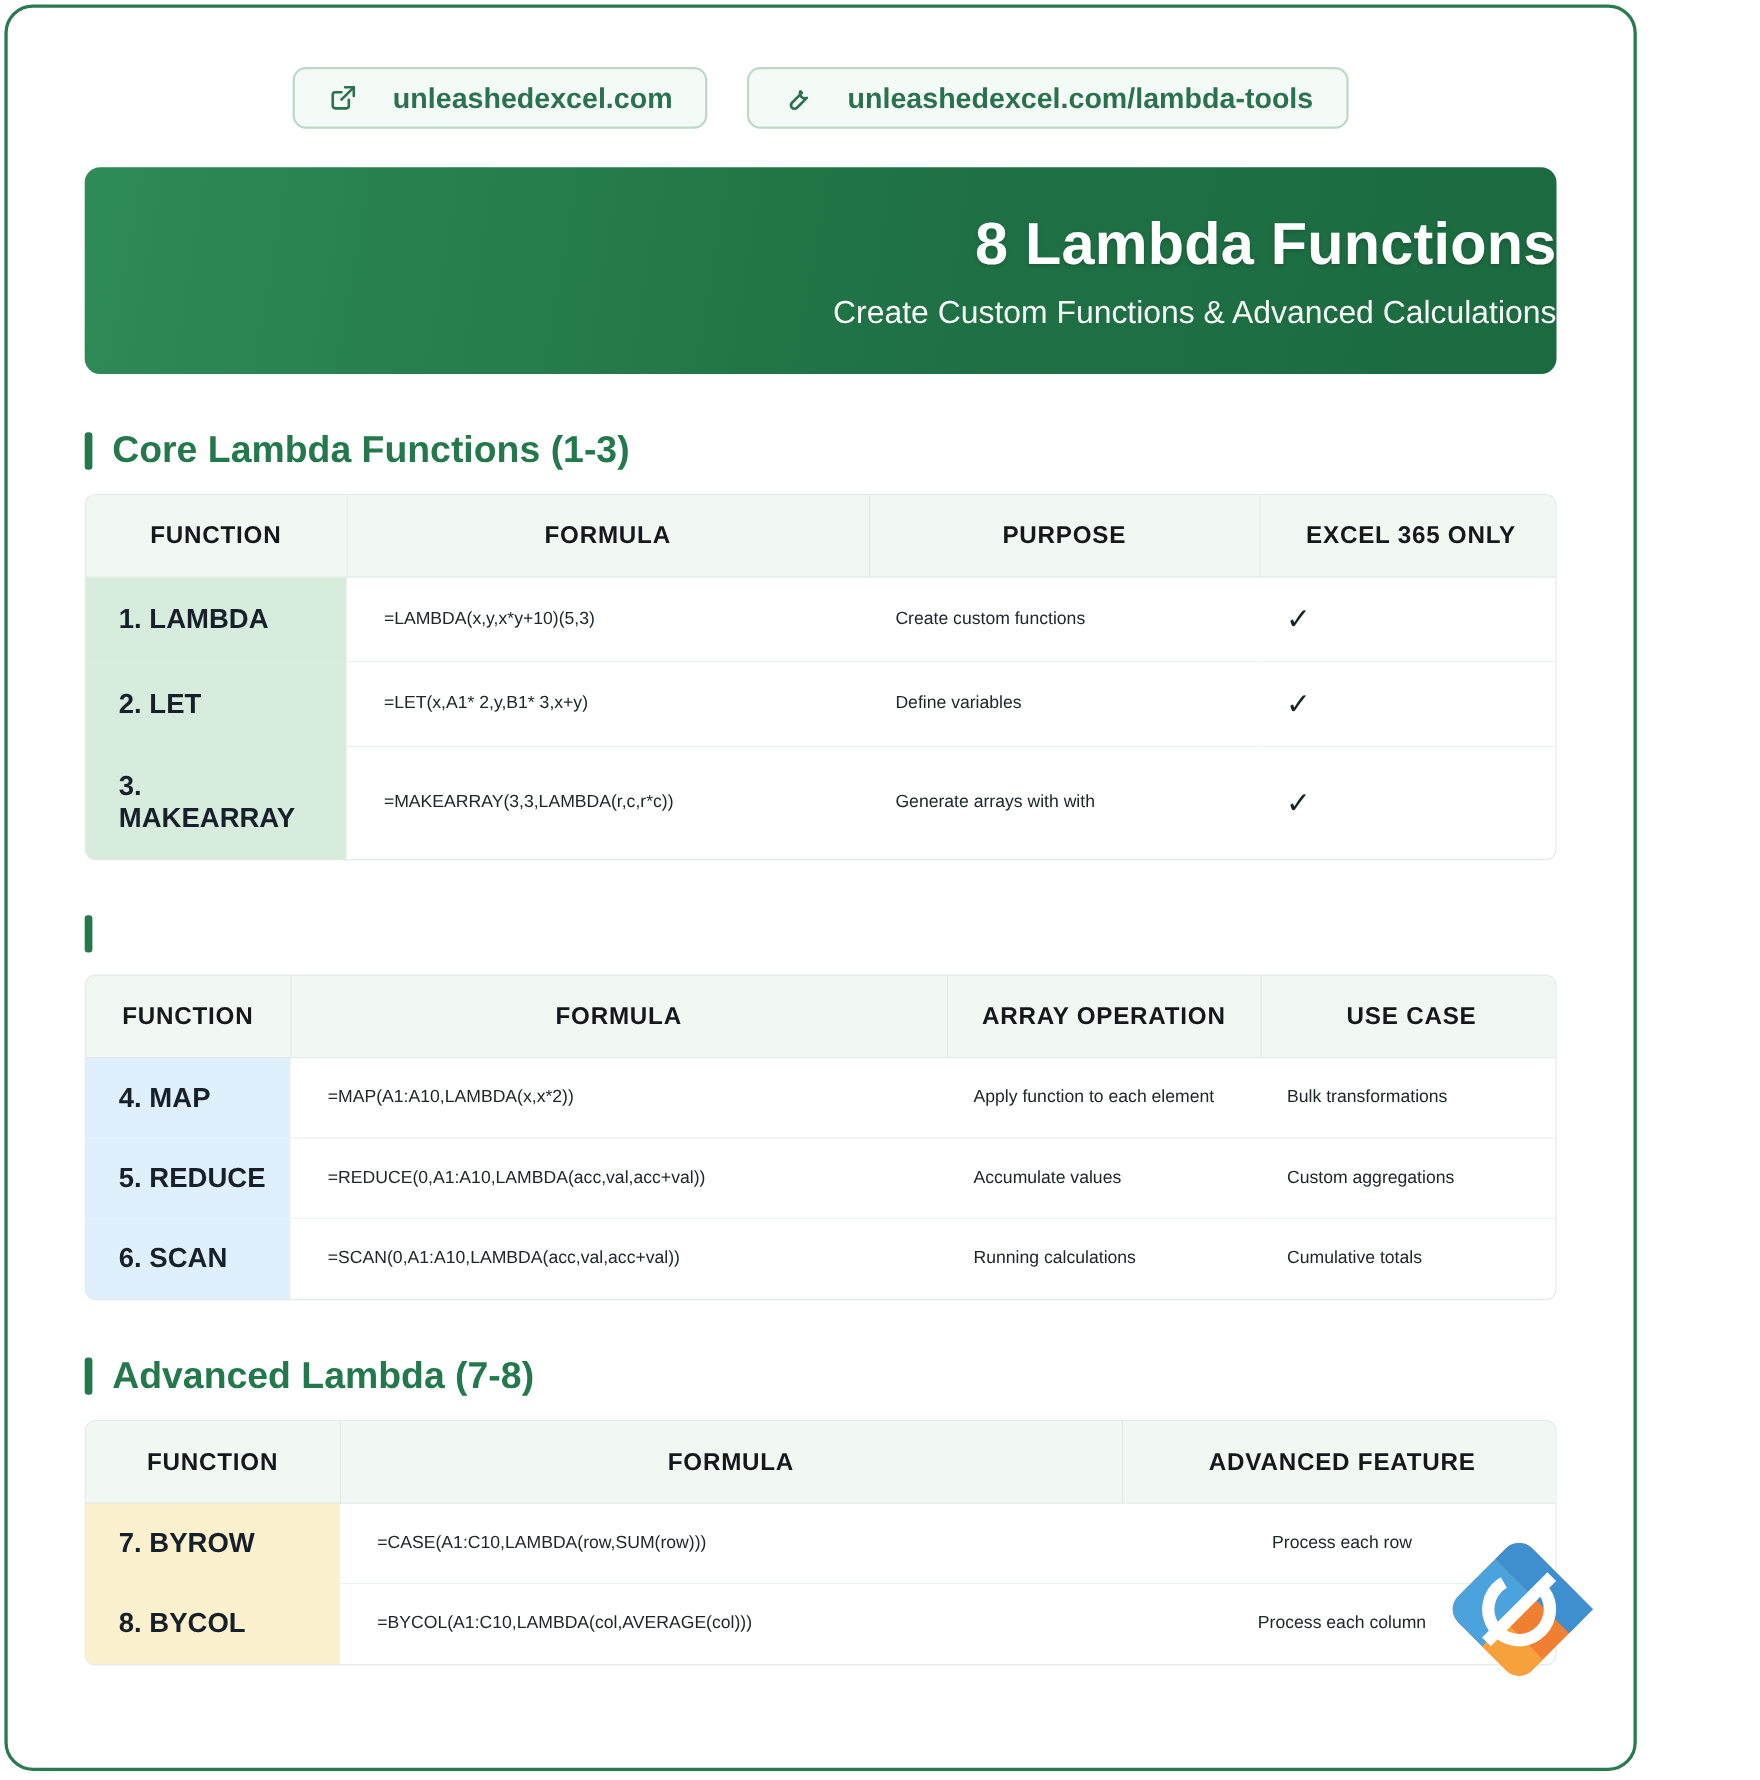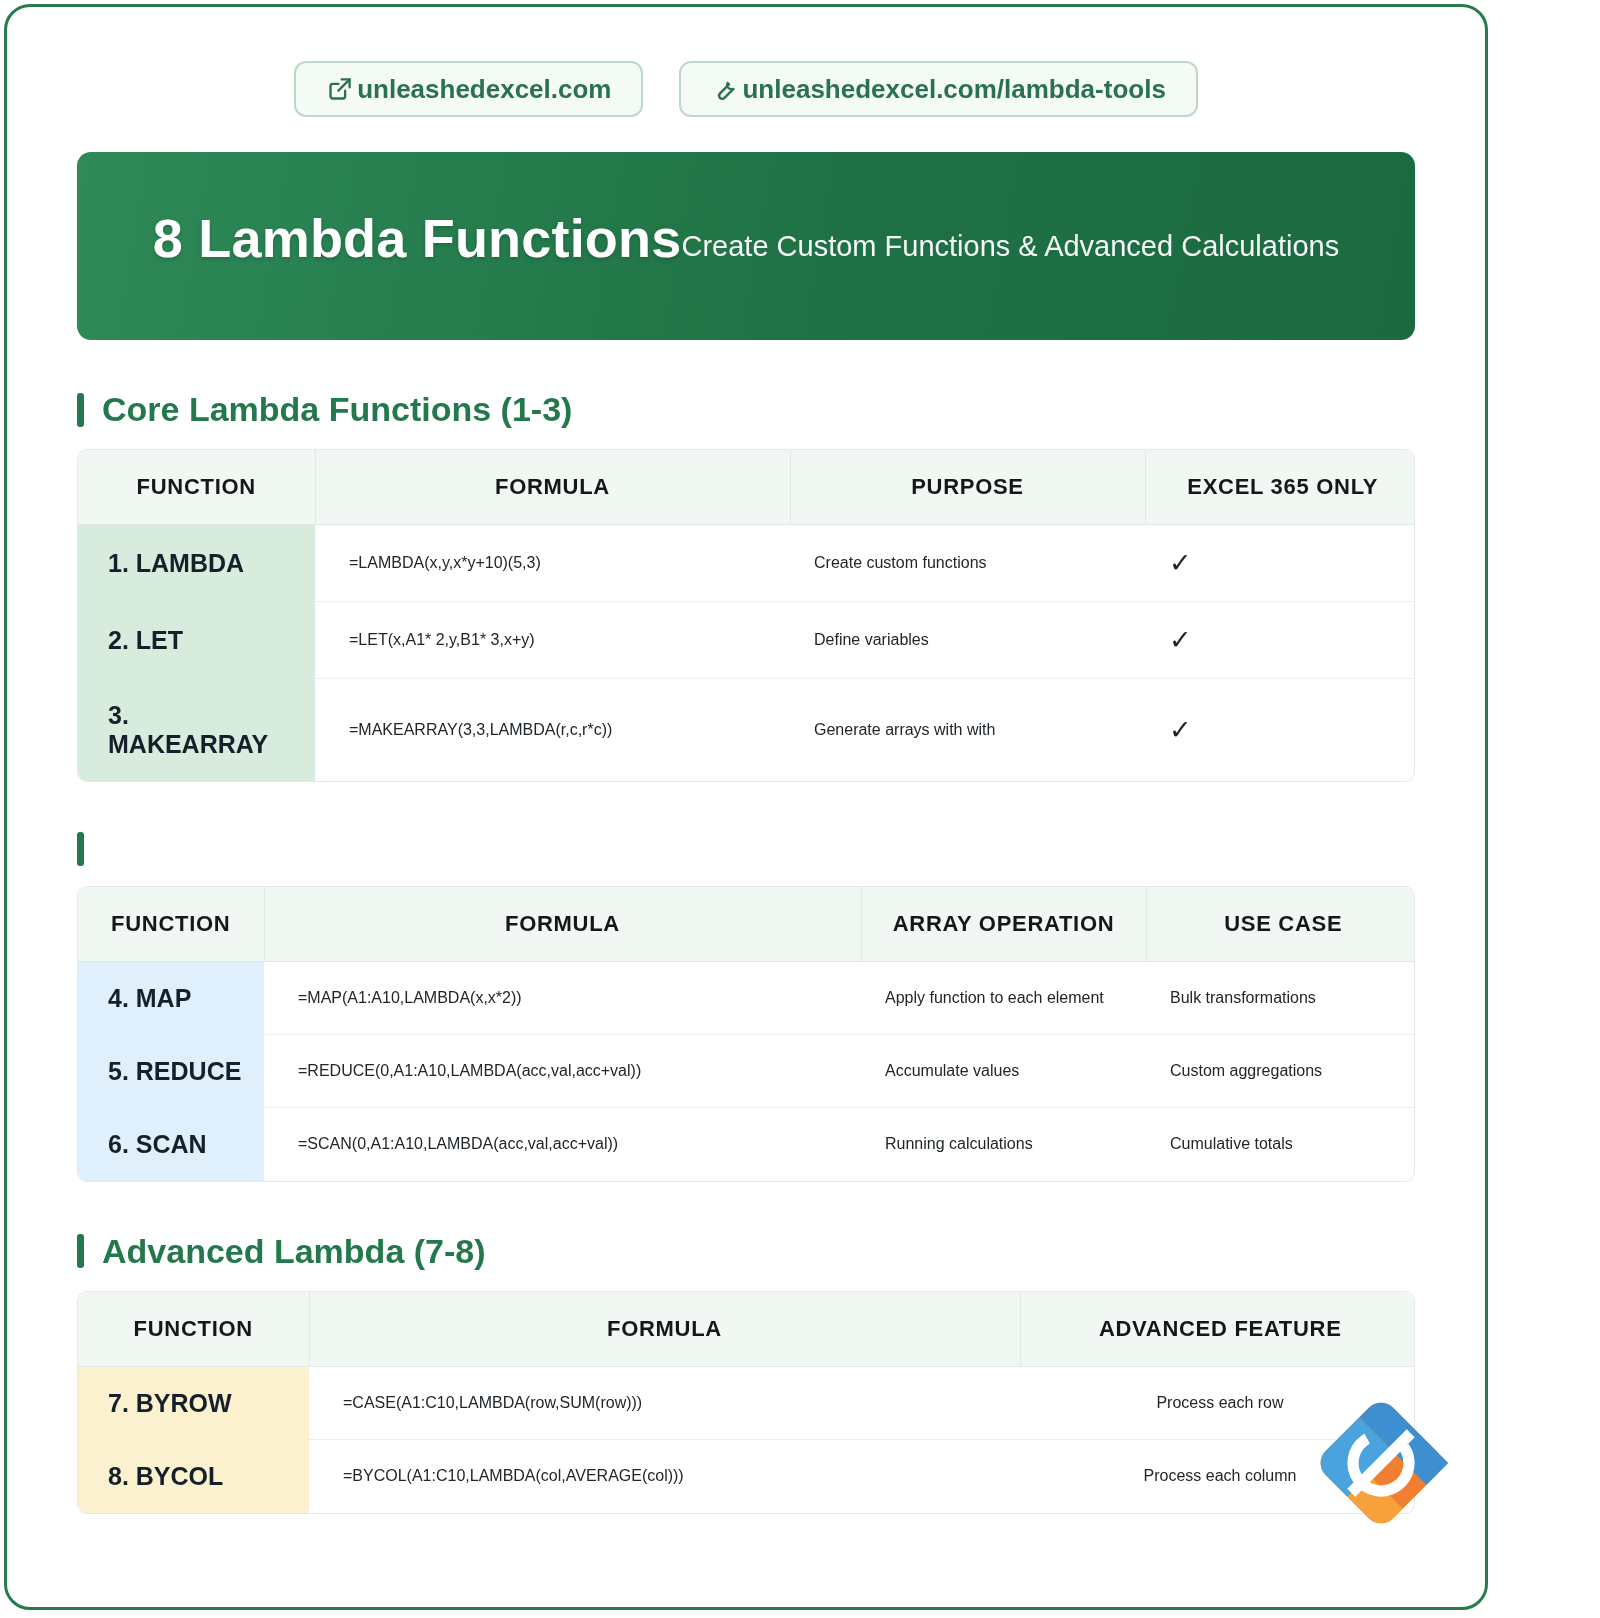--- a/index.html
+++ b/index.html
@@ -22,42 +22,42 @@
   
   .linkbar {
     display: flex;
     justify-content: center;
     gap: 36px;
     padding-top: 54px;
   }
   .linkbtn {
     display: flex;
     align-items: center;
-    gap: 4px;
+    gap: 32px;
     height: 56px;
     padding: 0 30px;
     border: 2px solid #bcd9c7;
     border-radius: 12px;
     background: #f4faf6;
     color: #2a7150;
     font-size: 26px;
     font-weight: 700;
     white-space: nowrap;
   }
   .linkbtn .ic { display: flex; align-items: center; }
 
   
   .hero {
     margin: 35px 70px 0 70px;
     height: 188px;
     border-radius: 14px;
     background: linear-gradient(100deg, #2e8a57 0%, #1f7245 55%, #1c6a40 100%);
     display: flex;
-    flex-direction: row;
-    align-items: center;
+    flex-direction: column;
+    align-items: flex-end;
     justify-content: center;
     color: #ffffff;
   }
   .hero-title {
     font-size: 54px;
     font-weight: 700;
     letter-spacing: .2px;
     text-shadow: 0 2px 4px rgba(0,0,0,.18);
     margin-bottom: 16px;
   }

